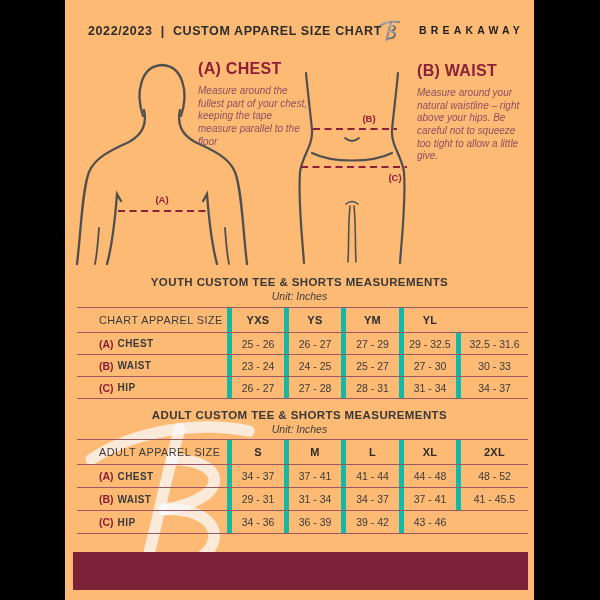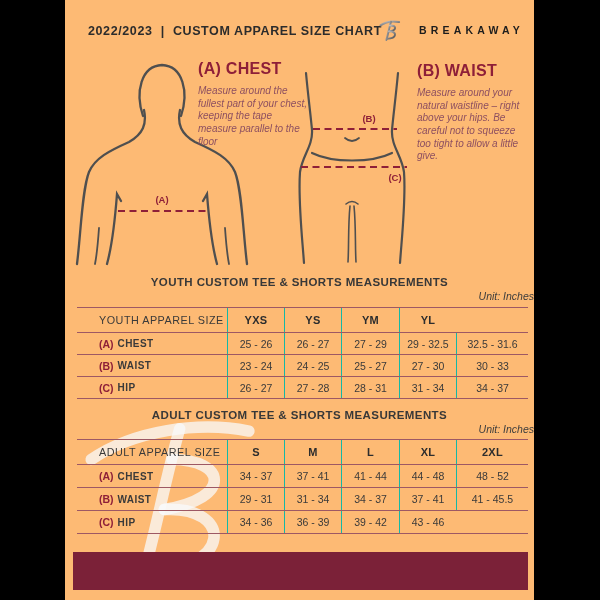--- a/index.html
+++ b/index.html
@@ -32,42 +32,42 @@
   #torso-figure { left:0px;   top:50px; }
   #lower-figure { left:232px; top:50px; }
   .marker-label { font:bold 9.5px "Liberation Sans", sans-serif; fill:#8e1f38; }
 
   
   .section-title {
     position:absolute; left:0; width:100%; text-align:center; z-index:2;
     font-size:11.5px; font-weight:bold; letter-spacing:.4px; color:#383838;
   }
   .unit-line {
-    position:absolute; left:0; width:100%; text-align:right; z-index:2;
+    position:absolute; left:0; width:100%; text-align:center; z-index:2;
     font-size:10.5px; font-style:italic; color:#3d3d3d;
   }
   #youth-title { top:276px; } #youth-unit { top:290px; }
   #adult-title { top:409px; } #adult-unit { top:423px; }
 
   
   .size-table {
     position:absolute; left:12px; width:451px; z-index:2;
     border-top:1.5px solid #9d5864; border-bottom:1.5px solid #9d5864;
   }
   #youth-table { top:307px; } #adult-table { top:439px; }
   .t-row {
     display:grid; grid-template-columns:150px 57px 57px 58px 57px 1fr;
     border-bottom:1px solid #9d5864;
   }
   .t-row:last-child { border-bottom:none; }
   #youth-table .t-head { height:24px; } #youth-table .t-data { height:21px; }
   #adult-table .t-head { height:24px; } #adult-table .t-data { height:22px; }
   .t-cell {
     display:flex; align-items:center; justify-content:center;
-    font-size:10.5px; color:#3a3a3a; border-left:1px solid #14b8a6;
+    font-size:10.5px; color:#3a3a3a; border-left:5px solid #14b8a6;
   }
   .t-label { border-left:none; justify-content:flex-start; padding-left:22px; }
   .t-size  { font-weight:bold; font-size:11px; color:#2d2d2d; letter-spacing:.3px; }
   .row-head-label { font-size:10.8px; letter-spacing:.5px; color:#3a3a3a; }
   .row-marker { color:#8e1f38; font-weight:bold; margin-right:4px; font-size:10.5px; }
   .row-name { font-size:10px; letter-spacing:.4px;font-weight:bold; }
 
   
   #watermark { position:absolute; left:12px; top:398px; z-index:0; }
   .footer-bar {
@@ -144,21 +144,21 @@
       <path d="M 13 4 C 11 11 10 17 8 24"></path>
       <path d="M 12 8 C 19 8 20 13 11 14.5"></path>
       <path d="M 11 14.5 C 20 14 20 22.5 8.5 22.5"></path>
     </g>
   </svg>
 
   <div class="section-title" id="youth-title">YOUTH CUSTOM TEE &amp; SHORTS MEASUREMENTS</div>
   <div class="unit-line" id="youth-unit">Unit: Inches</div>
   <div class="size-table" id="youth-table">
     <div class="t-row t-head">
-      <div class="t-cell t-label row-head-label">YOUTH APPAREL SIZE</div>
+      <div class="t-cell t-label row-head-label">CHART APPAREL SIZE</div>
       <div class="t-cell t-size">YXS</div>
       <div class="t-cell t-size">YS</div>
       <div class="t-cell t-size">YM</div>
       <div class="t-cell t-size">YL</div>
     </div>
     <div class="t-row t-data">
       <div class="t-cell t-label">
         <span class="row-marker">(A)</span>
         <span class="row-name">CHEST</span>
       </div>

